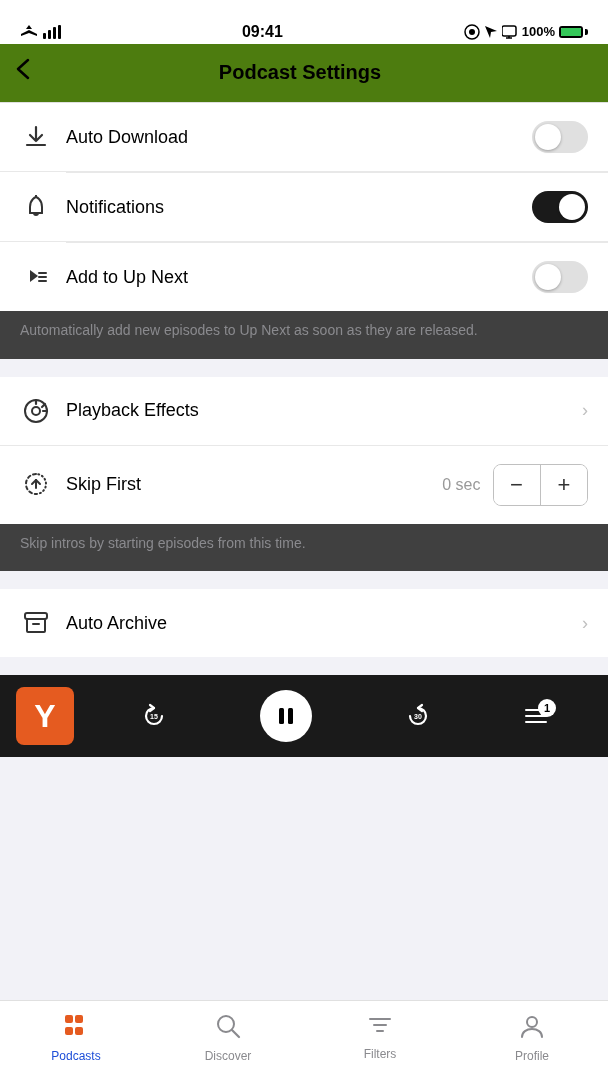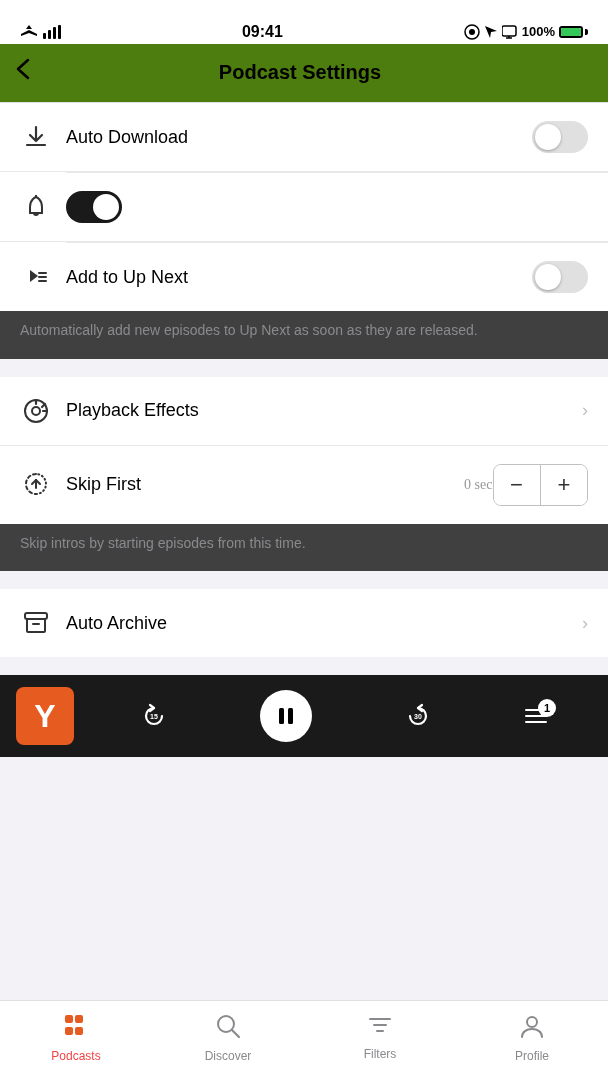--- a/index.html
+++ b/index.html
@@ -93,24 +93,23 @@
       flex-shrink: 0;
     }
 
     .row-label {
       flex: 1;
       font-size: 18px;
       color: #000;
     }
 
     .row-value {
-      font-size: 14px;
+      font-size: 16px;
       color: #999;
-      margin-right: 0;
-      font-family: Liberation Serif, serif;
+      margin-right: 12px;
     }
 
     
     .toggle {
       width: 56px;
       height: 32px;
       border-radius: 16px;
       position: relative;
       cursor: pointer;
       flex-shrink: 0;
@@ -279,21 +278,21 @@
     }
     .tab-icon {
       font-size: 24px;
       color: #8a8a8e;
     }
     .tab-icon.active { color: #e55b20; }
     .tab-label {
       font-size: 12px;
       color: #8a8a8e;
     }
-    .tab-label.active { color: #ef4444; }
+    .tab-label.active { color: #1d4ed8; }
 
     .main-content {
       padding-bottom: 160px;
     }
   </style>
 </head>
 <body>
 
 <div class="status-bar">
   <div class="status-left">
@@ -362,20 +361,21 @@
 
     <div class="settings-row">
       <div class="row-icon">
         <svg width="22" height="24" viewBox="0 0 22 24" fill="none">
           <path d="M11 2C11 2 5 4 5 12V18H17V12C17 4 11 2 11 2Z" stroke="#333" stroke-width="2" stroke-linejoin="round"></path>
           <path d="M9 18C9 19.1 9.9 20 11 20C12.1 20 13 19.1 13 18" stroke="#333" stroke-width="2"></path>
           <line x1="11" y1="2" x2="11" y2="0.5" stroke="#333" stroke-width="2" stroke-linecap="round"></line>
           <line x1="5" y1="18" x2="17" y2="18" stroke="#333" stroke-width="2" stroke-linecap="round"></line>
         </svg>
       </div>
+      <span class="row-label">Notifications</span>
       <div class="toggle on">
         <div class="toggle-thumb"></div>
       </div>
     </div>
 
     <div style="height:1px; background:#e8e8e8; margin-left:66px;"></div>
 
     <div class="settings-row">
       <div class="row-icon">
         <svg width="24" height="22" viewBox="0 0 24 22" fill="none">

